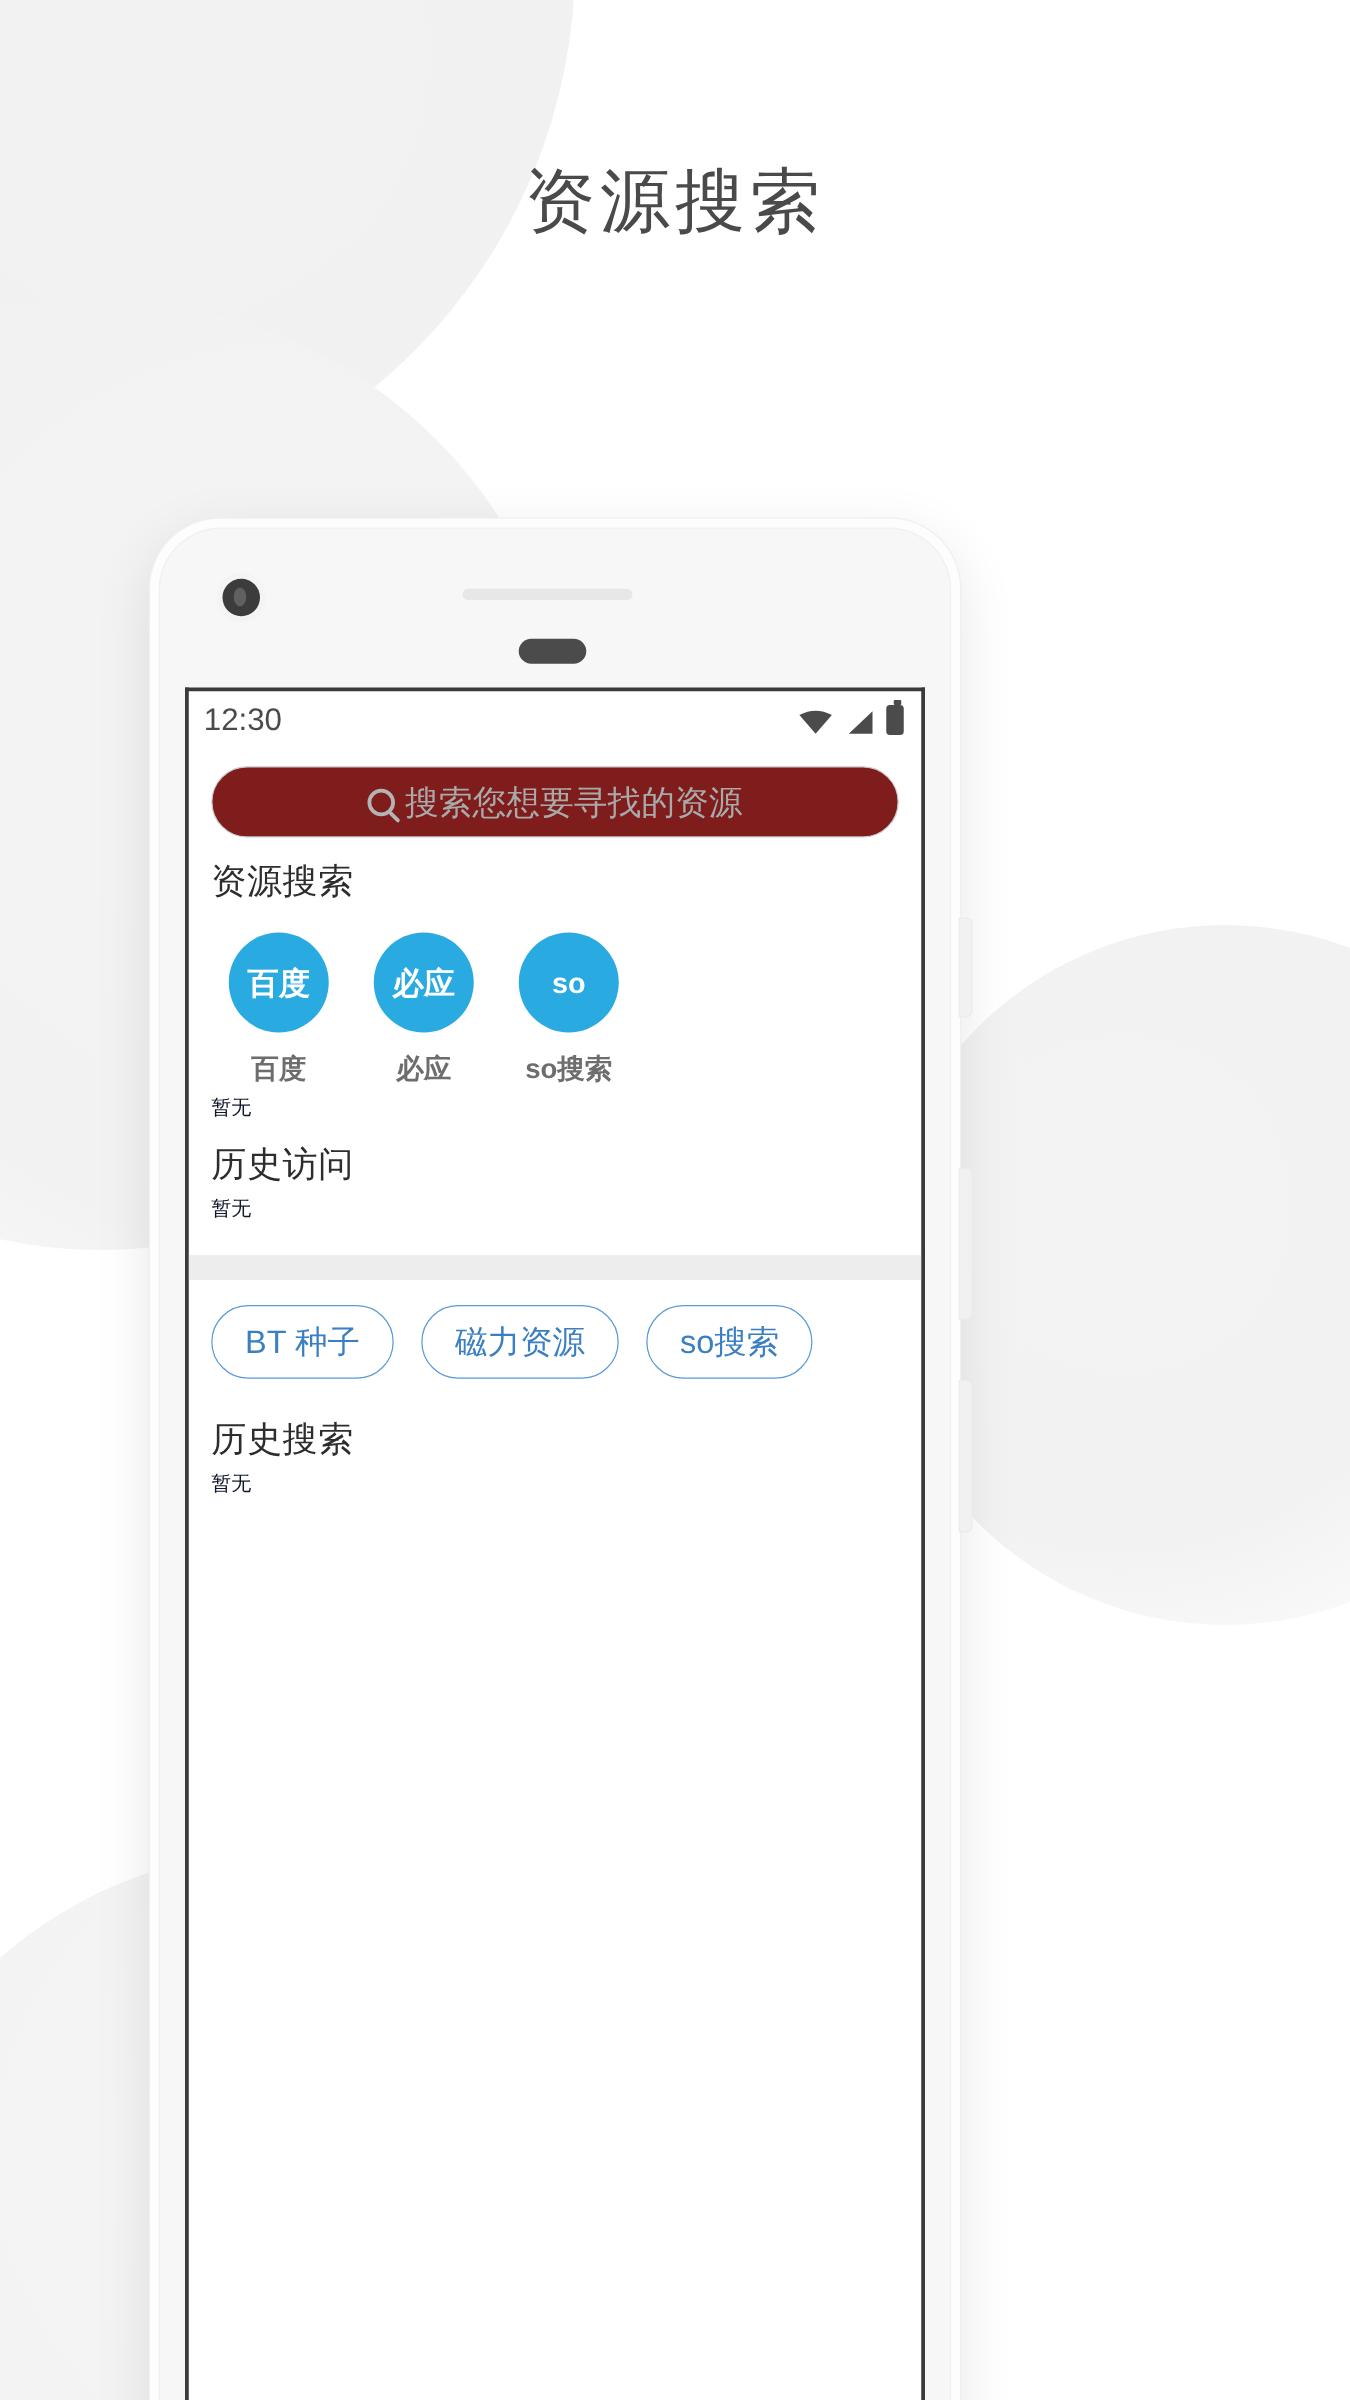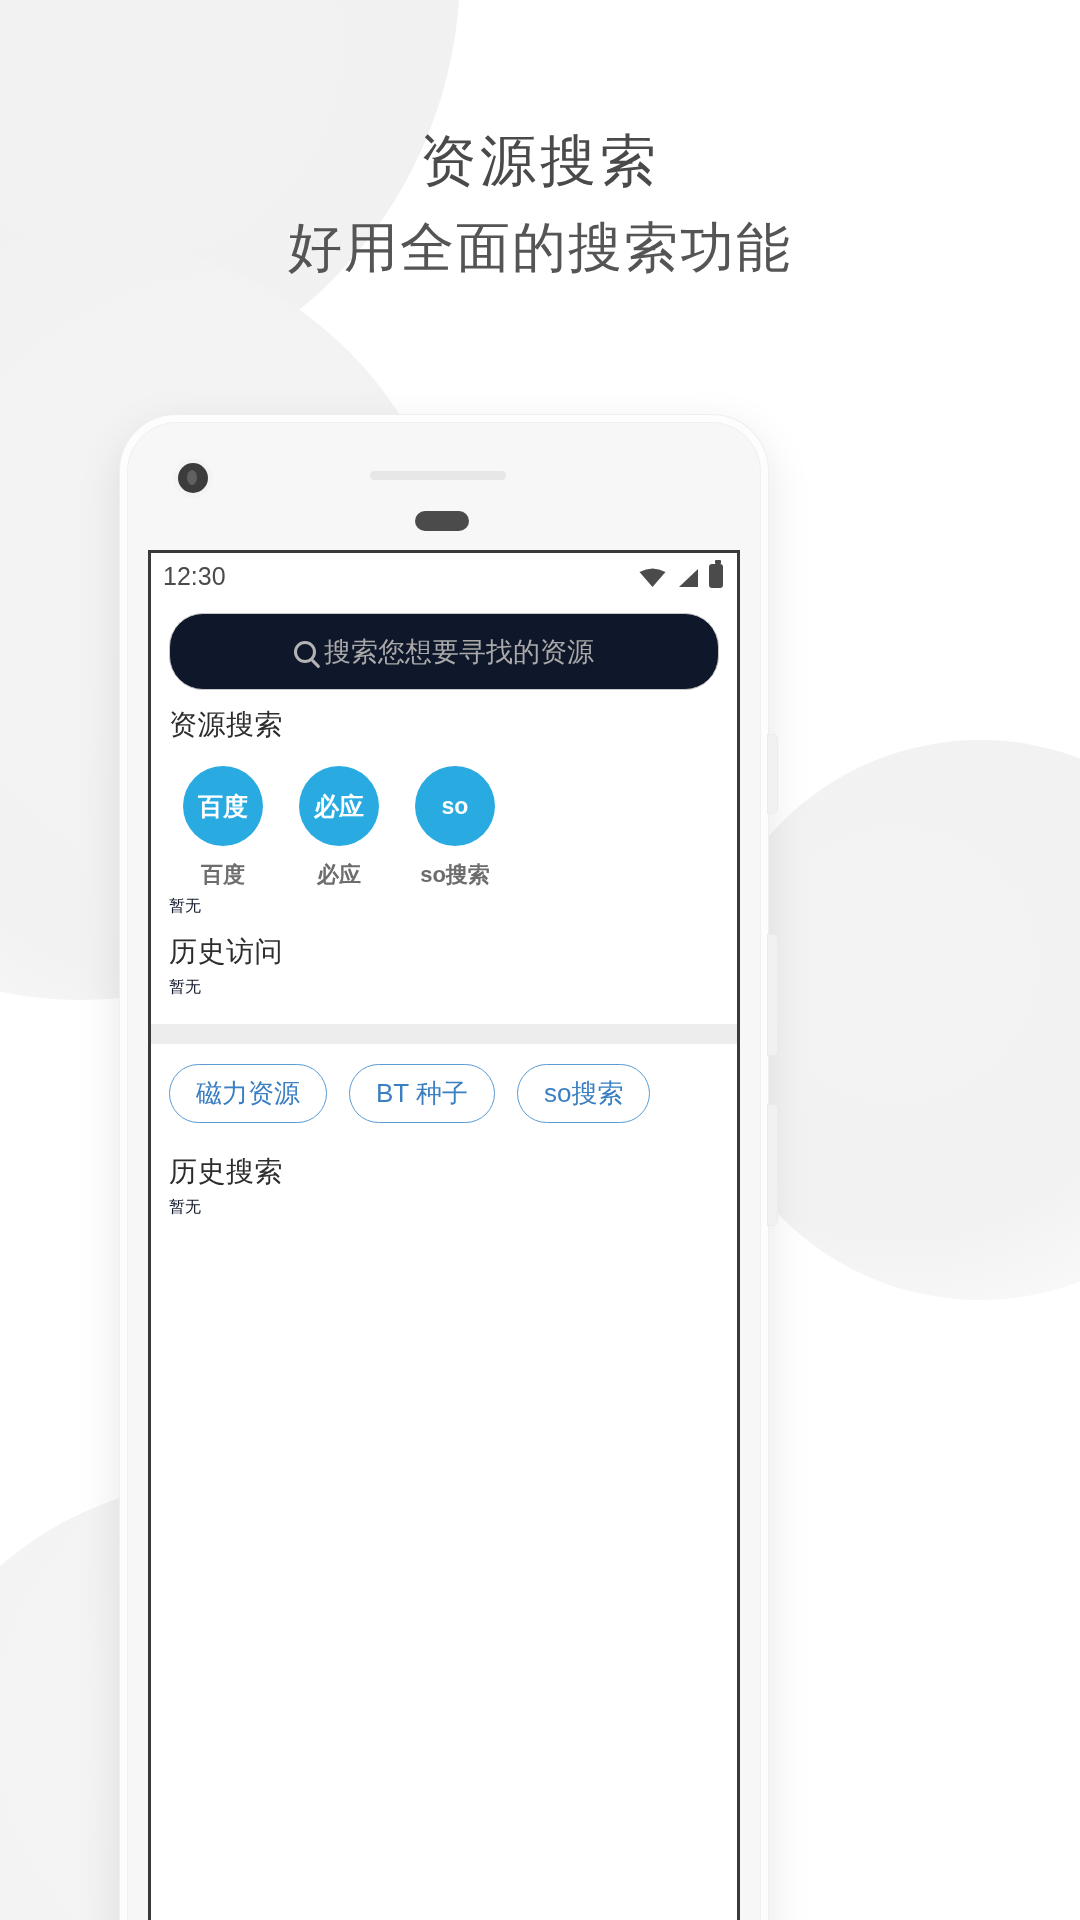--- a/index.html
+++ b/index.html
@@ -114,23 +114,23 @@
   .ic-bat::before {
     content:""; position:absolute; left:3px; top:-7px;
     width:6px; height:4px; background:#4b4b4b; border-radius:1px;
   }
 
   
   .app-body { padding:0 0 0 0; }
 
   .searchbar-wrap { padding:14px 18px 0 18px; }
   .searchbar {
-    height:77px; border:1px solid #c9c9c9; border-radius:34px;
+    height:57px; border:1px solid #c9c9c9; border-radius:34px;
     display:flex; align-items:center; justify-content:center;
-    gap:8px; background:#0f172a;
+    gap:8px; background:#7f1d1d;
   }
   .mag {
     width:22px; height:22px; border:3px solid #b4b4b4; border-radius:50%;
     position:relative; flex:none;
   }
   .mag::after {
     content:""; position:absolute; right:-8px; bottom:-5px;
     width:11px; height:3px; background:#b4b4b4; border-radius:2px;
     transform:rotate(45deg);
   }
@@ -170,21 +170,20 @@
 
 <div id="bg">
   <div class="blob-a"></div>
   <div class="blob-b"></div>
   <div class="blob-c"></div>
   <div class="blob-d"></div>
 </div>
 
 <div class="headline-wrap">
   <div class="headline">资源搜索</div>
-  <div class="subheadline">好用全面的搜索功能</div>
 </div>
 
 <div id="phone">
   <div class="phone-inner-edge"></div>
   <div class="cam"></div>
   <div class="speaker"></div>
   <div class="earpiece"></div>
   <div class="side-btn b1"></div>
   <div class="side-btn b2"></div>
   <div class="side-btn b3"></div>
@@ -236,22 +235,22 @@
       </div>
 
       <div class="sec-empty">暂无</div>
 
       <div class="sec-title">历史访问</div>
       <div class="sec-empty">暂无</div>
 
       <div class="divider-gap"></div>
 
       <div class="chips">
+        <div class="chip">BT 种子</div>
         <div class="chip">磁力资源</div>
-        <div class="chip">BT 种子</div>
         <div class="chip">so搜索</div>
       </div>
 
       <div class="sec-title" style="padding-top:30px">历史搜索</div>
       <div class="sec-empty">暂无</div>
 
     </div>
   </div>
 </div>
 

